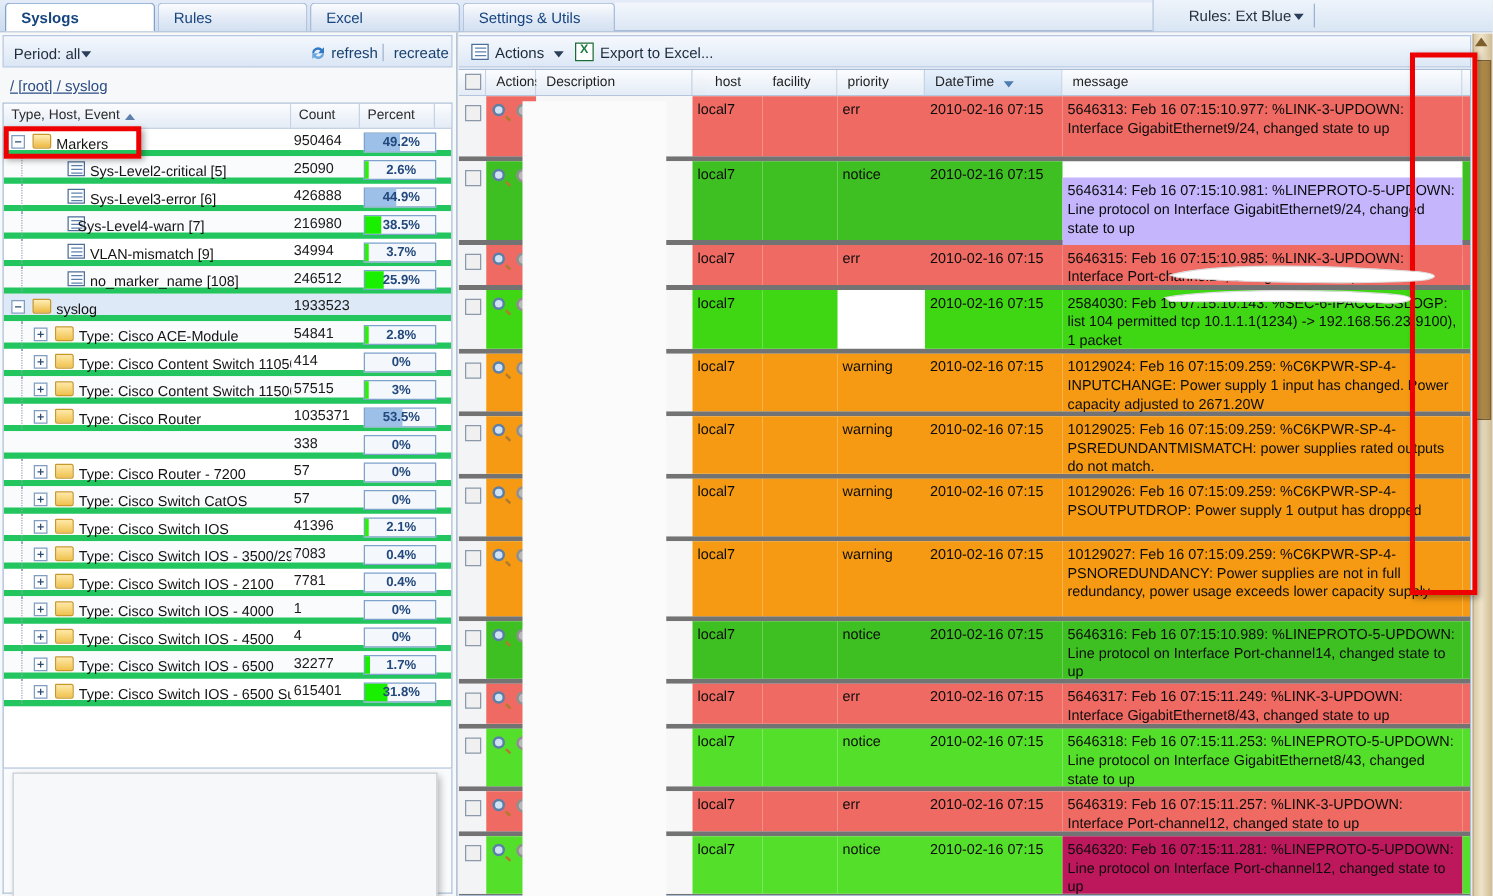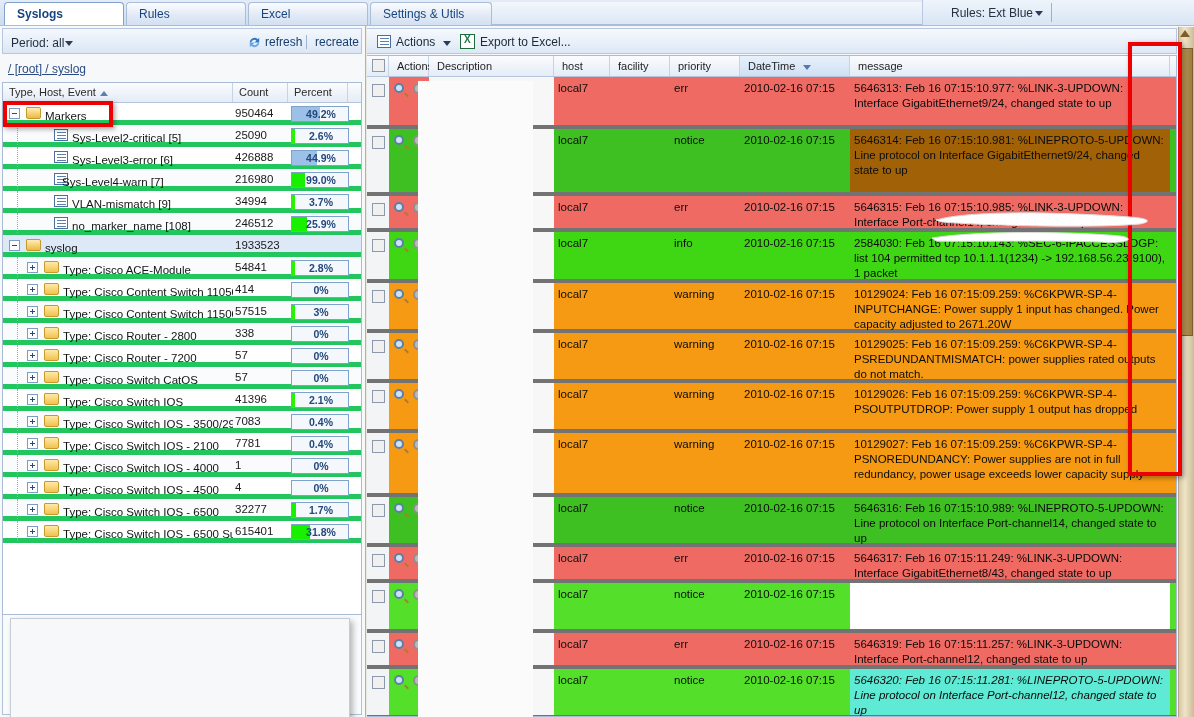--- a/index.html
+++ b/index.html
@@ -383,21 +383,21 @@
           </div>
           <div class="tg-row alt">
             <div class="cell-name">
               <span class="guide" style="left:14px"></span>
               <span class="docicon" style="left:51px"></span>
               <span class="lbl" style="left:59px;top:3px">Sys-Level4-warn [7]</span>
             </div>
             <div class="cell-count">216980</div>
             <div class="pctwrap">
               <div class="pctbar" style="width: 12.88px; background: rgb(24, 240, 0);"></div>
-              <div class="pcttext">99.0%</div>
+              <div class="pcttext">38.5%</div>
             </div>
           </div>
           <div class="tg-row">
             <div class="cell-name">
               <span class="guide" style="left:14px"></span>
               <span class="docicon" style="left:51px"></span>
               <span class="lbl" style="left:69px;top:3px">VLAN-mismatch [9]</span>
             </div>
             <div class="cell-count">34994</div>
             <div class="pctwrap">
@@ -457,27 +457,34 @@
               <span class="twisty plus" style="left:24px"></span>
               <span class="folder " style="left:41px"></span>
               <span class="lbl" style="left:60px;top:3px">Type: Cisco Content Switch 11500</span>
             </div>
             <div class="cell-count">57515</div>
             <div class="pctwrap">
               <div class="pctbar" style="width: 3.36px; background: rgb(43, 242, 5);"></div>
               <div class="pcttext">3%</div>
             </div>
           </div>
+          <div class="tg-row">
+            <div class="cell-name">
+              <span class="guide" style="left:14px"></span>
+              <span class="twisty plus" style="left:24px"></span>
+              <span class="folder " style="left:41px"></span>
+              <span class="lbl" style="left:60px;top:3px">Type: Cisco Router</span>
+            </div>
+            <div class="cell-count">1035371</div>
+            <div class="pctwrap">
+              <div class="pctbar" style="width: 29.96px; background: rgb(156, 192, 232);"></div>
+              <div class="pcttext">53.5%</div>
+            </div>
+          </div>
           <div class="tg-row alt">
-            <div class="cell-name">
-              <span class="guide" style="left:14px"></span>
-              <span class="twisty plus" style="left:24px"></span>
-              <span class="folder " style="left:41px"></span>
-              <span class="lbl" style="left:60px;top:3px">Type: Cisco Router - 2800</span>
-            </div>
             <div class="cell-count">338</div>
             <div class="pctwrap">
               <div class="pctbar" style="width: 0px; background: rgb(43, 242, 5);"></div>
               <div class="pcttext">0%</div>
             </div>
           </div>
           <div class="tg-row">
             <div class="cell-name">
               <span class="guide" style="left:14px"></span>
               <span class="twisty plus" style="left:24px"></span>
@@ -610,21 +617,21 @@
       <div class="excel-lbl">Export to Excel...</div>
     </div>
 
     <div class="grid">
       <div class="g-head">
         <div class="g-th" style="left:0;width:22px;padding-left:0">
           <span class="chk-head"></span>
         </div>
         <div class="g-th" style="left:22px;width:40px">Actions</div>
         <div class="g-th" style="left:62px;width:125px">Description</div>
-        <div class="g-th" style="left:187px;width:56px">host</div>
+        <div class="g-th" style="left:197px;width:56px">host</div>
         <div class="g-th" style="left:243px;width:60px">facility</div>
         <div class="g-th" style="left:303px;width:70px">priority</div>
         <div class="g-th sel-col" style="left:373px;width:110px">
           <span>DateTime</span>
           <span class="dt-caret"></span>
         </div>
         <div class="g-th" style="left:483px;width:320px">message</div>
         <div class="g-th" style="left:803px;width:60px;border-right:none">Alert</div>
       </div>
       <div id="grid-rows">
@@ -674,21 +681,21 @@
             </div>
             <div class="c c-fac" style="background: rgb(63, 192, 34);">
               <div class="celltxt"></div>
             </div>
             <div class="c c-pri" style="background: rgb(63, 192, 34);">
               <div class="celltxt">notice</div>
             </div>
             <div class="c c-dt" style="background: rgb(63, 192, 34);">
               <div class="celltxt">2010-02-16 07:15</div>
             </div>
-            <div class="c c-msg" style="background: #a16207;">
+            <div class="c c-msg" style="background: #c4b5fd; margin-top: 13px;">
               <div class="celltxt">5646314: Feb 16 07:15:10.981: %LINEPROTO-5-UPDOWN: Line protocol on Interface GigabitEthernet9/24, changed state to up</div>
             </div>
             <div class="c c-alert" style="background: rgb(63, 192, 34);">
               <div class="celltxt"></div>
             </div>
           </div>
           <div class="g-row" style="height: 36px;">
             <div class="c c-chk">
               <span class="box"></span>
             </div>
@@ -728,23 +735,20 @@
             </div>
             <div class="c c-desc">
               <div class="celltxt"></div>
             </div>
             <div class="c c-host" style="background: rgb(63, 214, 19);">
               <div class="celltxt">local7</div>
             </div>
             <div class="c c-fac" style="background: rgb(63, 214, 19);">
               <div class="celltxt"></div>
             </div>
-            <div class="c c-pri" style="background: rgb(63, 214, 19);">
-              <div class="celltxt">info</div>
-            </div>
             <div class="c c-dt" style="background: rgb(63, 214, 19);">
               <div class="celltxt">2010-02-16 07:15</div>
             </div>
             <div class="c c-msg" style="background: rgb(63, 214, 19);">
               <div class="celltxt">2584030: Feb 16 07:15:10.143: %SEC-6-IPACCESSLOGP: list 104 permitted tcp 10.1.1.1(1234) -&gt; 192.168.56.23(9100), 1 packet</div>
             </div>
             <div class="c c-alert" style="background: rgb(63, 214, 19);">
               <div class="celltxt"></div>
             </div>
           </div>
@@ -944,20 +948,23 @@
             </div>
             <div class="c c-fac" style="background: rgb(84, 224, 42);">
               <div class="celltxt"></div>
             </div>
             <div class="c c-pri" style="background: rgb(84, 224, 42);">
               <div class="celltxt">notice</div>
             </div>
             <div class="c c-dt" style="background: rgb(84, 224, 42);">
               <div class="celltxt">2010-02-16 07:15</div>
             </div>
+            <div class="c c-msg" style="background: rgb(84, 224, 42);">
+              <div class="celltxt">5646318: Feb 16 07:15:11.253: %LINEPROTO-5-UPDOWN: Line protocol on Interface GigabitEthernet8/43, changed state to up</div>
+            </div>
             <div class="c c-alert" style="background: rgb(84, 224, 42);">
               <div class="celltxt"></div>
             </div>
           </div>
           <div class="g-row" style="height: 36px;">
             <div class="c c-chk">
               <span class="box"></span>
             </div>
             <div class="c c-act" style="background: rgb(239, 106, 99);">
               <span class="mag"></span>
@@ -1001,21 +1008,21 @@
             </div>
             <div class="c c-fac" style="background: rgb(84, 224, 42);">
               <div class="celltxt"></div>
             </div>
             <div class="c c-pri" style="background: rgb(84, 224, 42);">
               <div class="celltxt">notice</div>
             </div>
             <div class="c c-dt" style="background: rgb(84, 224, 42);">
               <div class="celltxt">2010-02-16 07:15</div>
             </div>
-            <div class="c c-msg" style="background: #5eead4; font-style: italic;">
+            <div class="c c-msg" style="background: #be185d;">
               <div class="celltxt">5646320: Feb 16 07:15:11.281: %LINEPROTO-5-UPDOWN: Line protocol on Interface Port-channel12, changed state to up</div>
             </div>
             <div class="c c-alert" style="background: rgb(84, 224, 42);">
               <div class="celltxt"></div>
             </div>
           </div>
         </div>
     </div>
 
     <div class="msgbox-overlay" style="left:51px;top:55px;width:115px;height:636px;"></div>

